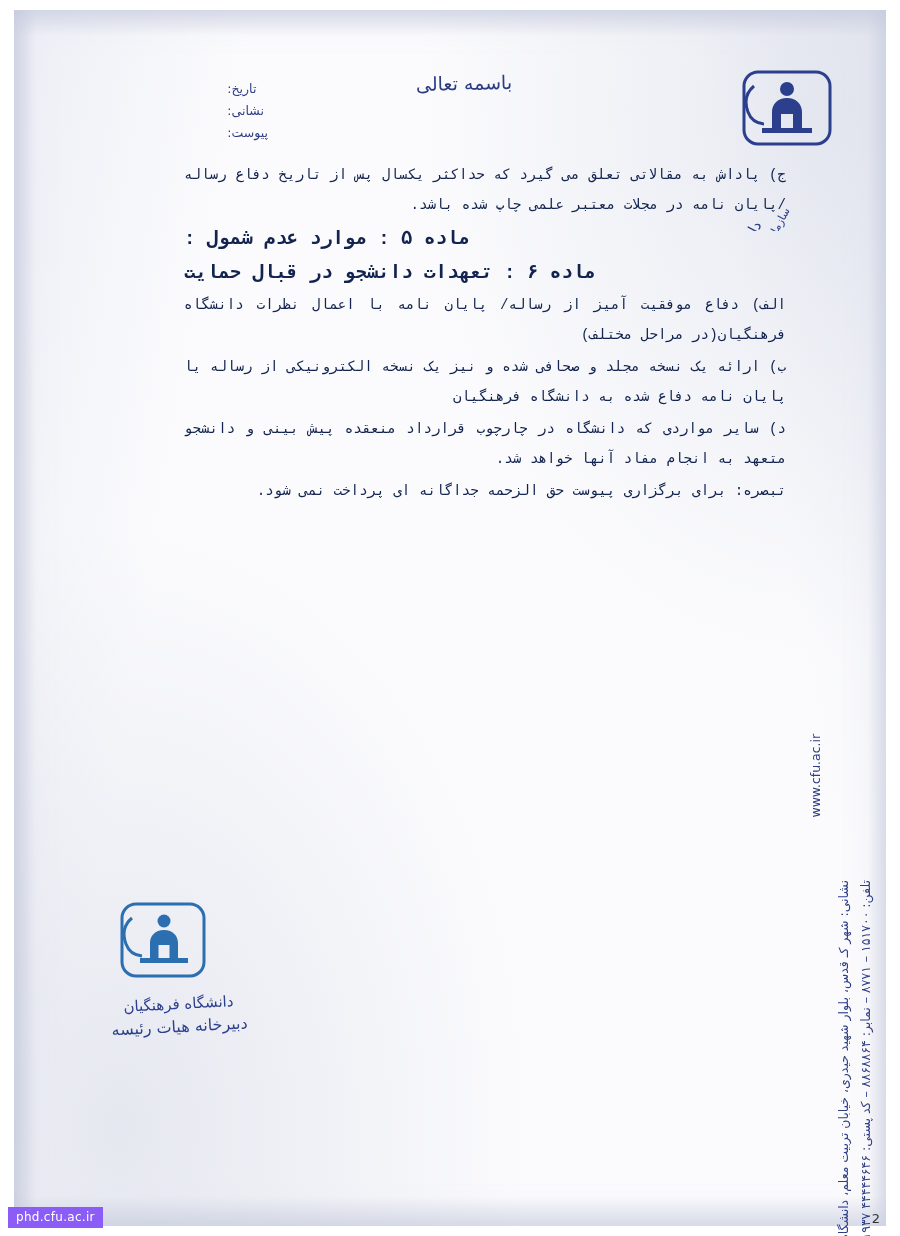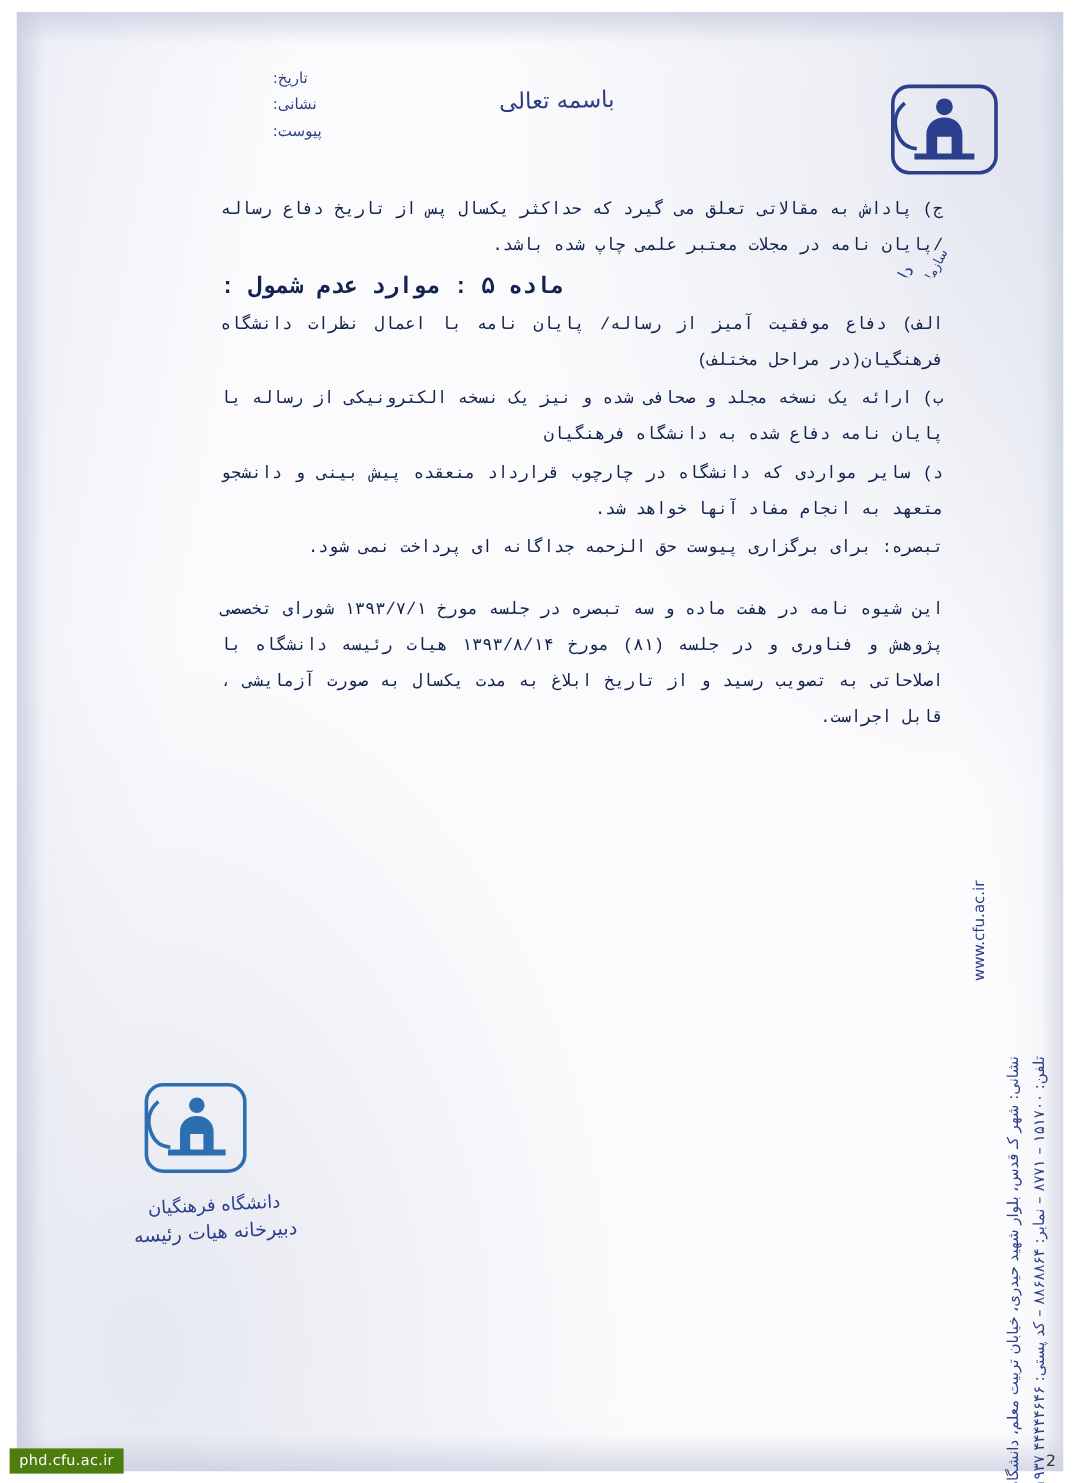--- a/index.html
+++ b/index.html
@@ -68,21 +68,21 @@
     text-align: center;
     font-family: "DejaVu Serif", serif;
     font-size: 19px;
     color: #2b3c82;
     letter-spacing: 1px;
     transform: rotate(-1.2deg);
   }
   .meta-block {
     position: absolute;
     right: 618px;
-    top: 44px;
+    top: 68px;
     text-align: left;
     direction: rtl;
     color: #2f3f86;
     font-size: 12.5px;
     line-height: 22px;
     font-family: "DejaVu Sans", sans-serif;
   }
   .meta-block div { white-space: nowrap; }
 
   
@@ -173,21 +173,21 @@
     margin: 4px 0 2px 0;
     text-align: left;
   }
   .gap-lg { height: 18px; }
 
   
   .footer-tag {
     position: absolute;
     left: 8px;
     bottom: 8px;
-    background: #4d7c0f;
+    background: #8b5cf6;
     color: #ffffff;
     font-family: "DejaVu Sans", sans-serif;
     font-size: 12px;
     padding: 3px 8px 4px 8px;
     letter-spacing: 0.3px;
     direction: ltr;
   }
   .page-number {
     position: absolute;
     right: 20px;
@@ -244,27 +244,27 @@
 
   <div class="side-address">
     <span>نشانی: شهر کـ قدس، بلوار شهید حیدری، خیابان تربیت معلم، دانشگاه فرهنگیان</span>
     <span class="line2">تلفن: ۱۵۱۷۰۰ – ۸۷۷۱ – نمابر: ۸۸۶۸۸۶۴ – کد پستی: ۴۴۴۴۴۶۴۶ ۱۹۳۷</span>
   </div>
   <div class="side-url">www.cfu.ac.ir</div>
 
   <div class="doc-body">
     <p class="p">ج) پاداش به مقالاتی تعلق می گیرد که حداکثر یکسال پس از تاریخ دفاع رساله /پایان نامه در مجلات معتبر علمی چاپ شده باشد.</p>
     <p class="head">ماده ۵ : موارد عدم شمول :</p>
+    <p class="head">ماده ۶ :  تعهدات دانشجو در قبال حمایت</p>
     <p class="p">الف) دفاع موفقیت آمیز از رساله/ پایان نامه با اعمال نظرات دانشگاه فرهنگیان(در مراحل مختلف)</p>
     <p class="p">ب) ارائه یک نسخه مجلد و صحافی  شده و نیز یک نسخه الکترونیکی از رساله یا پایان نامه دفاع شده به دانشگاه فرهنگیان</p>
     <p class="p">د) سایر مواردی که دانشگاه در چارچوب قرارداد منعقده پیش بینی و دانشجو متعهد به انجام مفاد آنها خواهد شد.</p>
     <p class="p">تبصره: برای برگزاری پیوست حق الزحمه جداگانه ای پرداخت نمی شود.</p>
     <p class="head"></p>
     <div class="gap-lg"></div>
-    <p class="p">این شیوه نامه در هفت ماده و سه تبصره در جلسه مورخ ۱۳۹۳/۷/۱ شورای تخصصی پژوهش و فناوری و در جلسه (۸۱) مورخ ۱۳۹۳/۸/۱۴ هیات رئیسه دانشگاه با اصلاحاتی به تصویب رسید و از تاریخ ابلاغ به مدت یکسال به صورت آزمایشی ، قابل اجراست.</p>
   </div>
 
   <div class="logo-bottom">
     <svg viewBox="0 0 160 150" width="160" height="150" aria-hidden="true">
       <g fill="none" stroke="#2b6fb0" stroke-width="3">
         <path d="M44 14 h54 a14 14 0 0 1 14 14 v44 a14 14 0 0 1 -14 14 h-54 a14 14 0 0 1 -14 -14 v-44 a14 14 0 0 1 14 -14 z"></path>
         <path d="M40 28 q-12 10 -6 26 q4 11 16 12"></path>
       </g>
       <g fill="#2b6fb0">
         <circle cx="72" cy="31" r="6.5"></circle>

